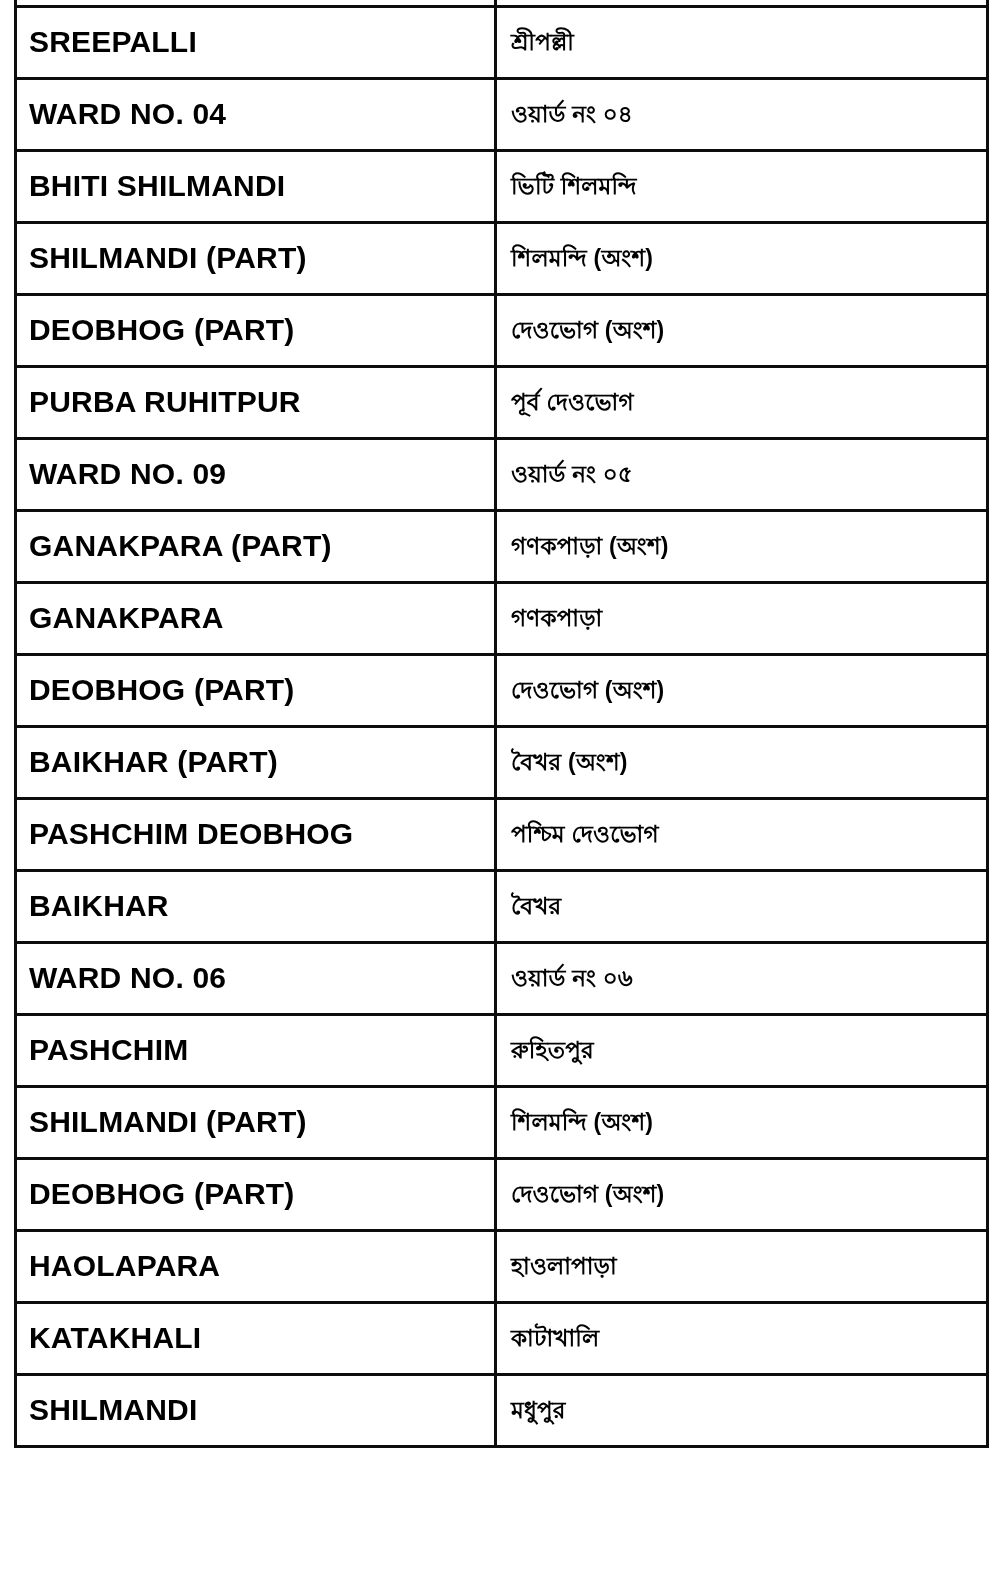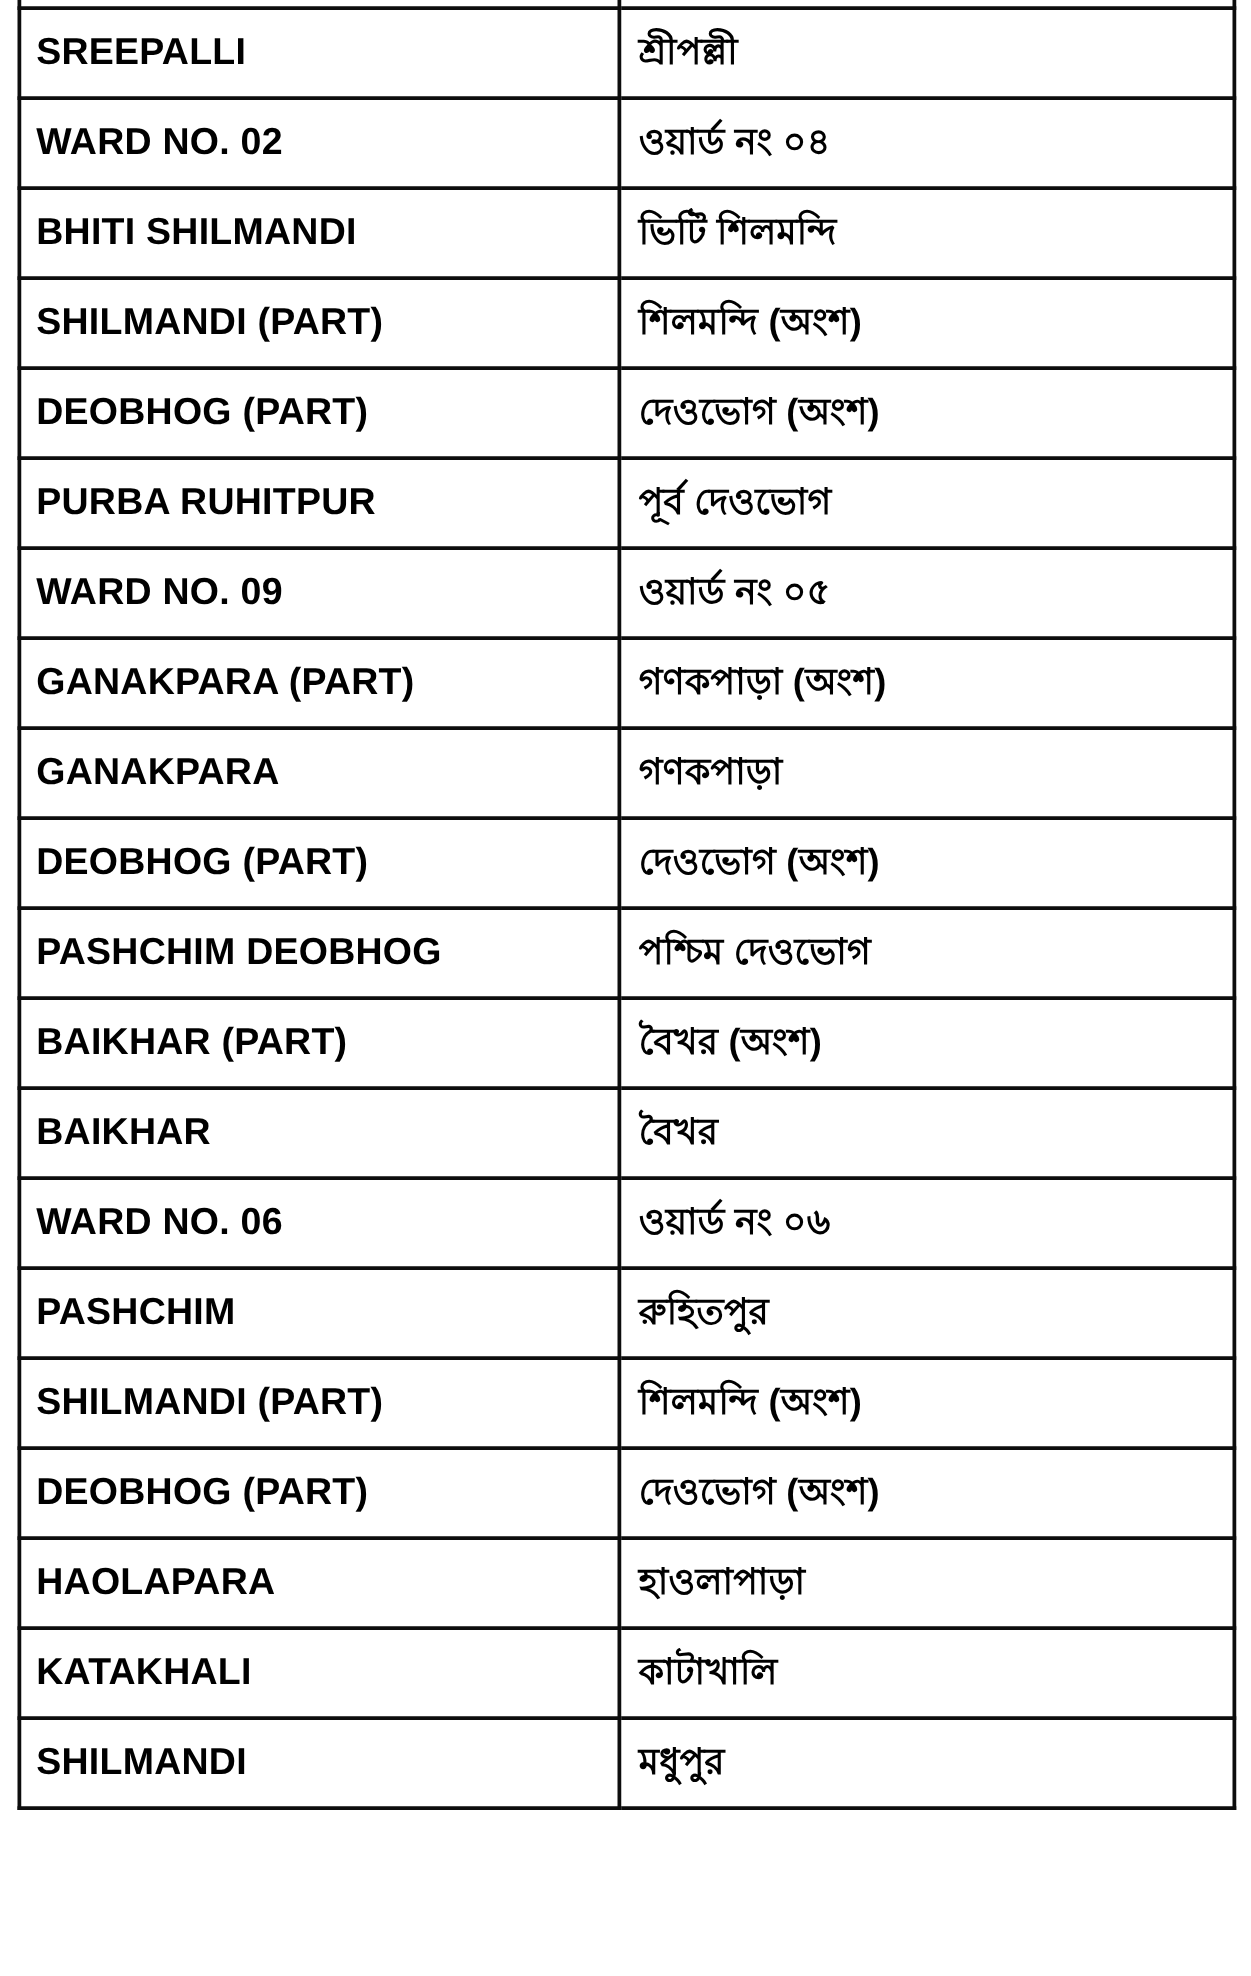--- a/index.html
+++ b/index.html
@@ -37,21 +37,21 @@
     height: 69px;
     vertical-align: middle;
     font-size: 30px;
     font-weight: 700;
     line-height: 1.15;
     letter-spacing: 0.2px;
     white-space: nowrap;
     overflow: hidden;
   }
   table.name-table td.bn {
-    font-size: 29px;
+    font-size: 23px;
     font-weight: 700;
     padding-left: 14px;
   }
   
   table.name-table tr.clipped td {
     height: 36px;
     text-align: center;
     padding-left: 0;
   }
 </style>
@@ -67,21 +67,21 @@
     <tbody>
       <tr class="clipped">
         <td>৫৬</td>
         <td class="bn">৫৬</td>
       </tr>
       <tr>
         <td>SREEPALLI</td>
         <td class="bn">শ্রীপল্লী</td>
       </tr>
       <tr>
-        <td>WARD NO. 02</td>
+        <td>WARD NO. 04</td>
         <td class="bn">ওয়ার্ড নং ০৪</td>
       </tr>
       <tr>
         <td>BHITI SHILMANDI</td>
         <td class="bn">ভিটি শিলমন্দি</td>
       </tr>
       <tr>
         <td>SHILMANDI (PART)</td>
         <td class="bn">শিলমন্দি (অংশ)</td>
       </tr>
@@ -103,26 +103,26 @@
       </tr>
       <tr>
         <td>GANAKPARA</td>
         <td class="bn">গণকপাড়া</td>
       </tr>
       <tr>
         <td>DEOBHOG (PART)</td>
         <td class="bn">দেওভোগ (অংশ)</td>
       </tr>
       <tr>
+        <td>BAIKHAR (PART)</td>
+        <td class="bn">বৈখর (অংশ)</td>
+      </tr>
+      <tr>
         <td>PASHCHIM DEOBHOG</td>
         <td class="bn">পশ্চিম দেওভোগ</td>
-      </tr>
-      <tr>
-        <td>BAIKHAR (PART)</td>
-        <td class="bn">বৈখর (অংশ)</td>
       </tr>
       <tr>
         <td>BAIKHAR</td>
         <td class="bn">বৈখর</td>
       </tr>
       <tr>
         <td>WARD NO. 06</td>
         <td class="bn">ওয়ার্ড নং ০৬</td>
       </tr>
       <tr>

